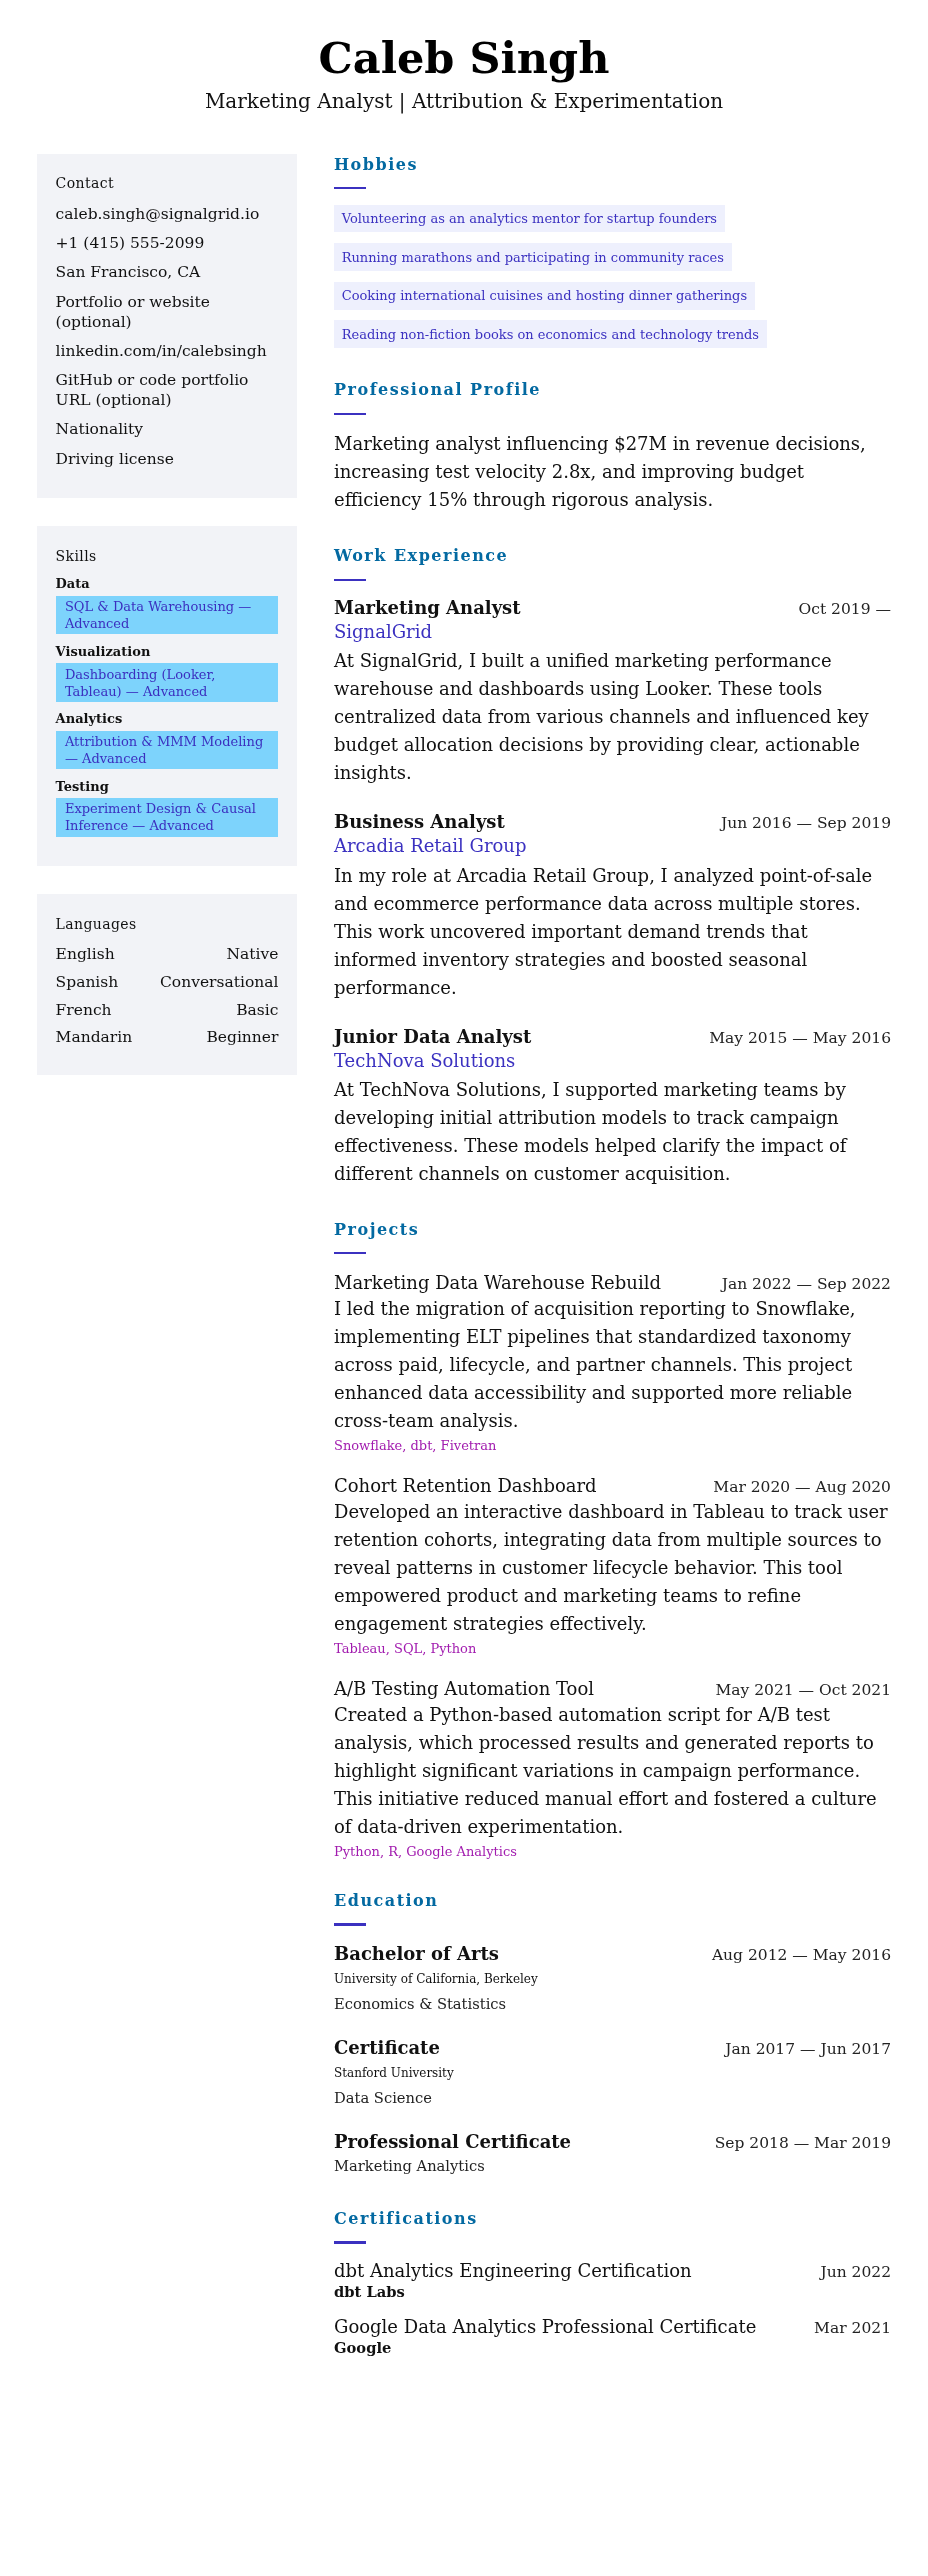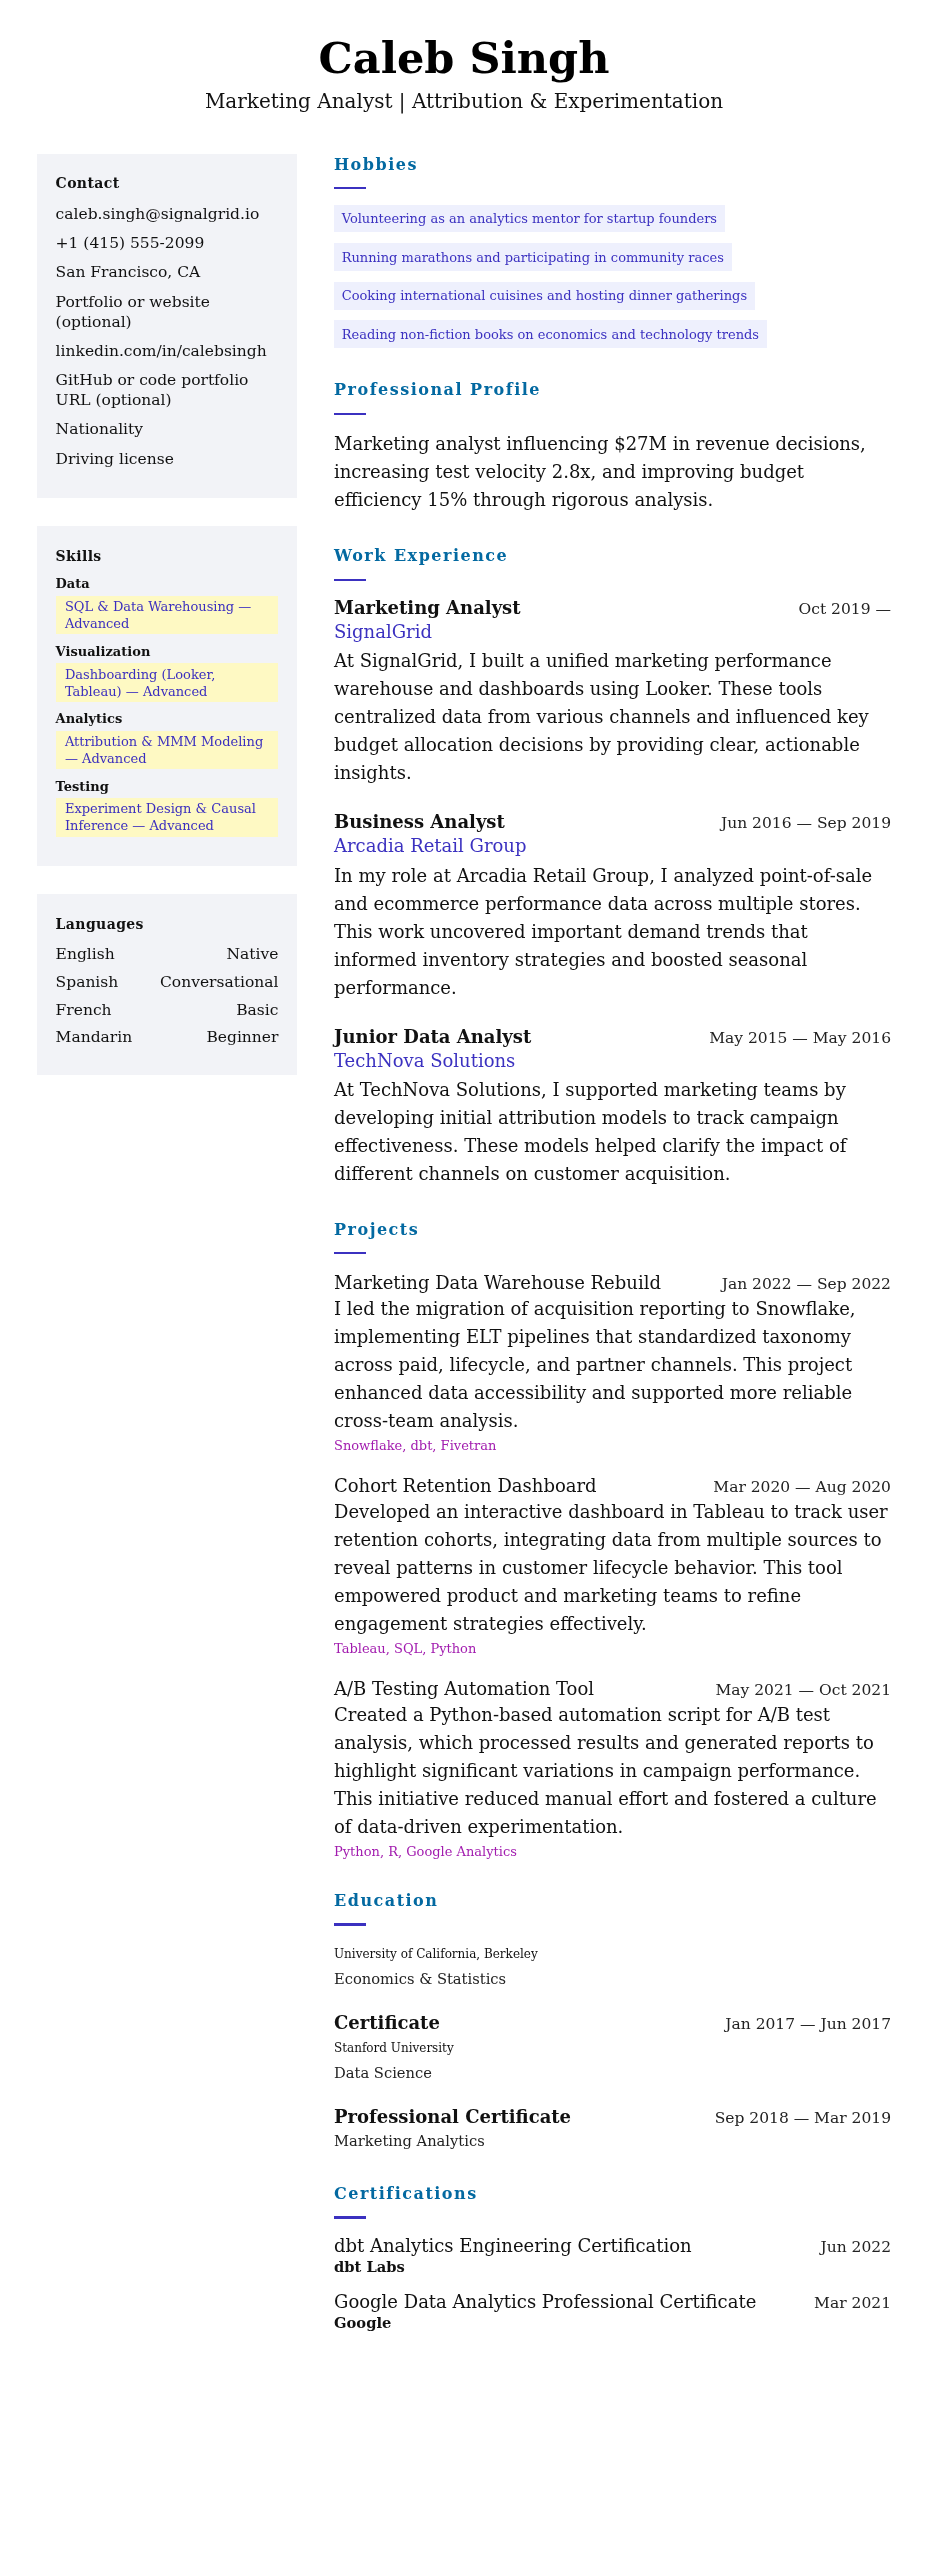--- a/index.html
+++ b/index.html
@@ -20,25 +20,25 @@
   }
   .layout {
     display: flex; align-items: flex-start;
     padding: 0 37px; margin-top: 40px; gap: 37px;
   }
   .sidebar { width: 260px; flex: 0 0 260px; }
   .main { flex: 1; width: 557px; }
   .card {
     background: #f2f3f7; padding: 21.7px 18.6px 20px 18.6px; margin-bottom: 28px;
   }
-  .card-title { font-size: 14px; font-weight: bold; margin-bottom: 12.4px; letter-spacing: 0.4px; }
+  .card-title { font-size: 14px; font-weight: normal; margin-bottom: 12.4px; letter-spacing: 0.4px; }
   .contact-item { font-size: 15.5px; line-height: 20px; margin-bottom: 9.3px; color: #111; }
   .skill-group-label { font-size: 13px; font-weight: bold; margin-bottom: 4.6px; margin-top: 7.7px; }
   .skill-chip {
-    background: #fef9c3; color: #3b2fbf; font-size: 13px; line-height: 17px;
+    background: #7dd3fc; color: #3b2fbf; font-size: 13px; line-height: 17px;
     padding: 2.3px 9.3px; margin-bottom: 9.3px;
   }
   .lang-row { display: flex; justify-content: space-between; font-size: 15.5px; line-height: 20px; margin-bottom: 7.7px; }
   .section { margin-bottom: 31px; }
   .section-title {
     font-size: 16px; font-weight: bold; color: #0369a1; letter-spacing: 1.5px; line-height: 21.7px;
   }
   .section-rule { width: 32px; height: 2.3px; background: #3b31c0; margin-top: 11.6px; margin-bottom: 15.5px; }
   .hobby-chip {
     display: table; background: #eef0fd; color: #3b31c0; font-size: 13px;
@@ -197,20 +197,24 @@
         <p class="desc" style="margin-top:0">Created a Python-based automation script for A/B test analysis, which processed results and generated reports to highlight significant variations in campaign performance. This initiative reduced manual effort and fostered a culture of data-driven experimentation.</p>
         <div class="project-tags">Python, R, Google Analytics</div>
       </div>
     </section>
 
     <section class="section">
       <h2 class="section-title">Education</h2>
       <div class="section-rule"></div>
 
       <div class="edu">
+        <div class="row">
+          <span class="edu-degree">Bachelor of Arts</span>
+          <span class="date">Aug 2012 — May 2016</span>
+        </div>
         <div class="edu-school">University of California, Berkeley</div>
         <div class="edu-field">Economics &amp; Statistics</div>
       </div>
 
       <div class="edu">
         <div class="row">
           <span class="edu-degree">Certificate</span>
           <span class="date">Jan 2017 — Jun 2017</span>
         </div>
         <div class="edu-school">Stanford University</div>

